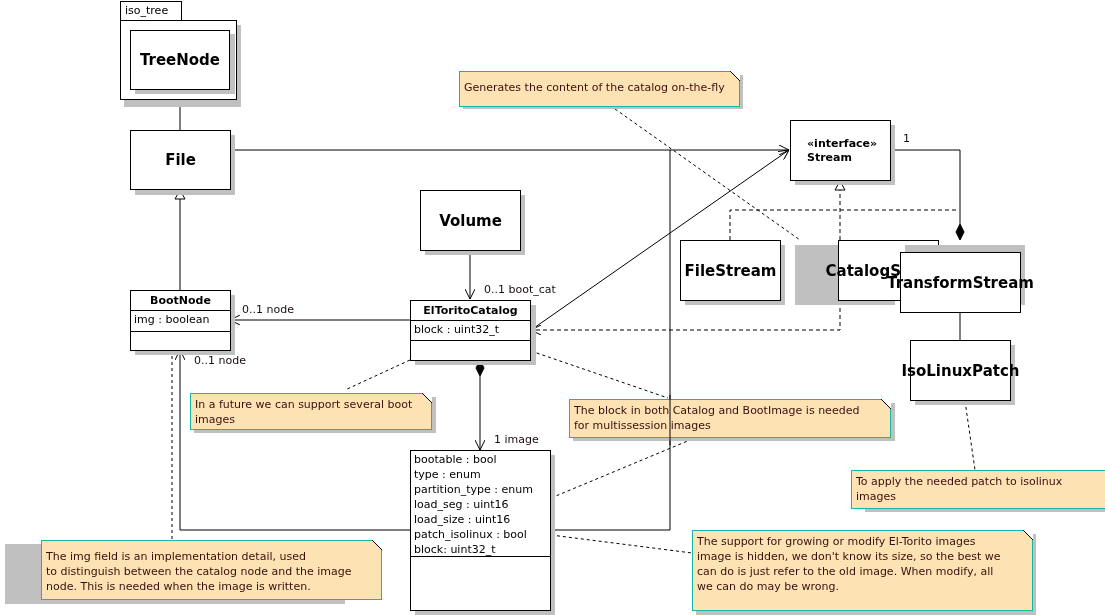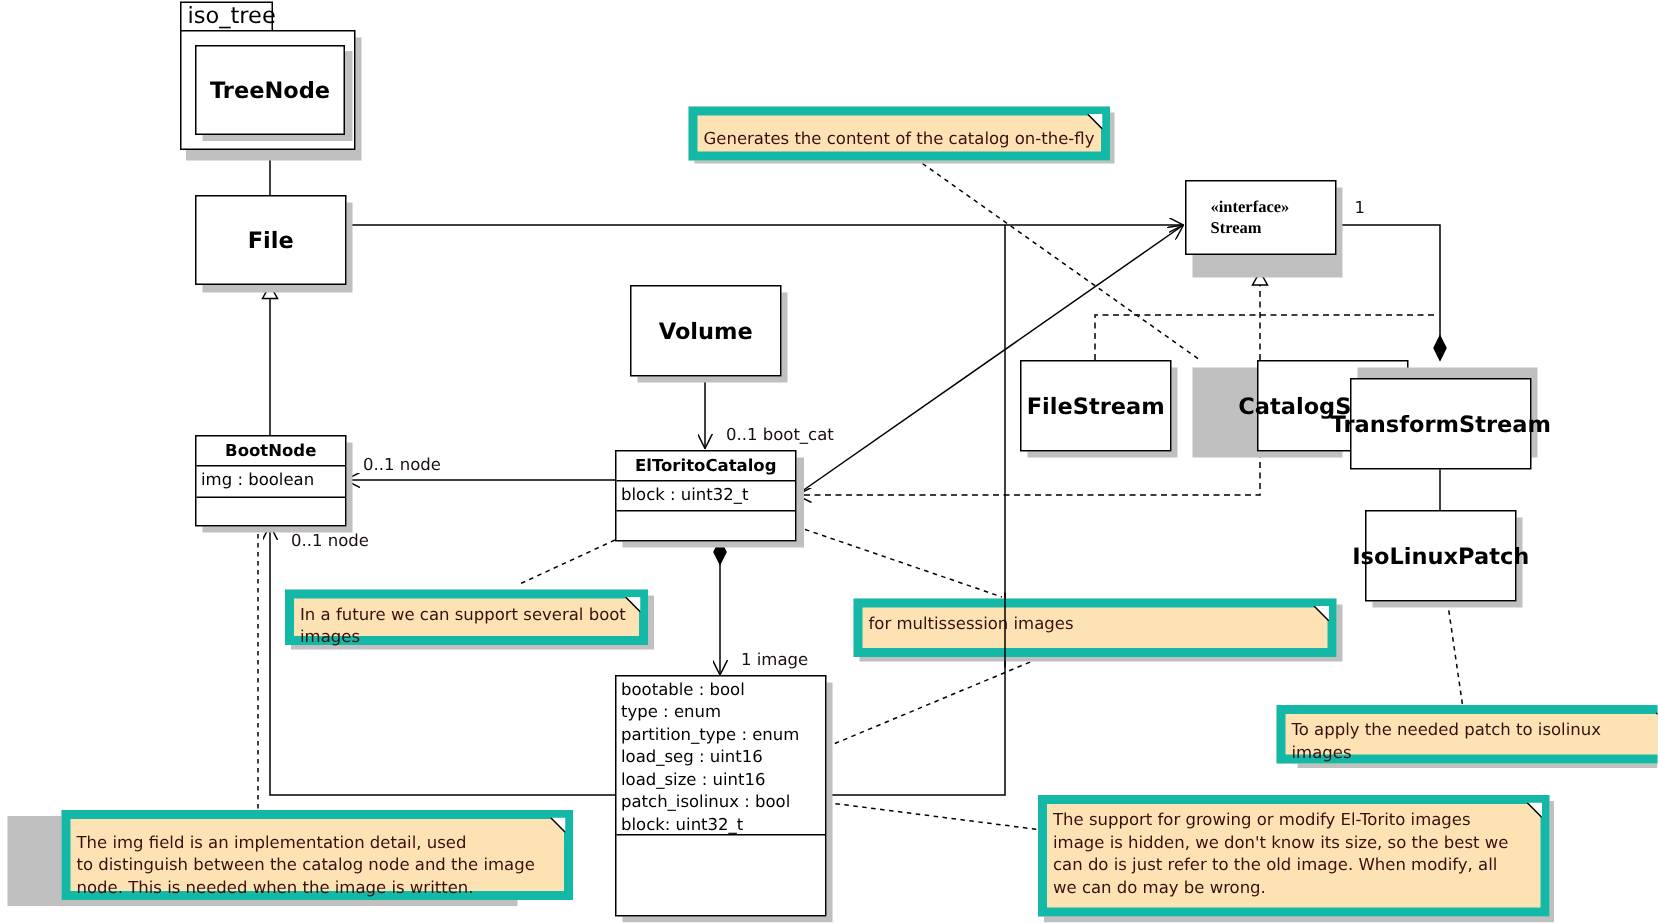--- a/index.html
+++ b/index.html
@@ -4,25 +4,25 @@
 <style>
   html, body { margin:0; padding:0; background:#ffffff; }
   body { width:1105px; height:615px; position:relative; overflow:hidden;
          font-family:"DejaVu Sans", sans-serif; font-size:11px; color:#000; }
   .shadow { position:absolute; background:#c0c0c0; }
   .box { position:absolute; background:#fff; border:1px solid #000; box-sizing:border-box; }
   .cls-title { font-weight:bold; text-align:center; font-size:15px; }
   .cls-center { display:flex; align-items:center; justify-content:center; height:100%; flex-direction:column; }
   .cls-header { display:flex; align-items:center; justify-content:center; border-bottom:1px solid #000; box-sizing:border-box; font-weight:bold; }
   .attrs { border-bottom:1px solid #000; box-sizing:border-box; padding:1px 3px; line-height:15px; }
-  .note { position:absolute; background:#fde3b4; border:6px solid #14b8a6; box-sizing:border-box;
+  .note { position:absolute; background:#fde3b4; border:1px solid #14b8a6; box-sizing:border-box;
           padding:3px 4px; line-height:15px; color:#3a0e0e; font-size:11px; }
   .note .fold { position:absolute; right:-1px; top:-1px; width:10px; height:10px; }
   .lbl { position:absolute; font-size:11px; color:#1a0d0d; white-space:nowrap; }
-  .pkg-tab { position:absolute; background:#fff; border:1px solid #000; box-sizing:border-box; padding:0 4px; font-size:15px; line-height:17px; }
+  .pkg-tab { position:absolute; background:#fff; border:1px solid #000; box-sizing:border-box; padding:0 4px; font-size:11px; line-height:17px; }
   svg.links { position:absolute; left:0; top:0; }
   .stereo { font-weight:bold; font-size:11px; text-align:left; }
 </style>
 </head>
 <body>
 
 <svg class="links" width="1105" height="615">
   <defs>
     <marker id="open" viewBox="0 0 10 10" refX="10" refY="5" markerWidth="10" markerHeight="10" orient="auto-start-reverse" markerUnits="userSpaceOnUse">
       <path d="M0,0 L10,5 L0,10" fill="none" stroke="#000" stroke-width="1"></path>
@@ -129,21 +129,21 @@
     <div>type : enum</div>
     <div>partition_type : enum</div>
     <div>load_seg : uint16</div>
     <div>load_size : uint16</div>
     <div>patch_isolinux : bool</div>
     <div>block: uint32_t</div>
   </div>
 </div>
 
 <div class="shadow" style="left:795px;top:125px;width:100px;height:60px;"></div>
-<div class="box" style="left:790px;top:120px;width:101px;height:50px;font-family:Liberation Serif, serif;">
+<div class="box" style="left:790px;top:120px;width:101px;height:61px;">
   <div class="cls-center" style="align-items:flex-start;padding-left:16px;line-height:14px;">
     <span class="stereo">«interface»</span>
     <span class="stereo">Stream</span>
   </div>
 </div>
 
 <div class="shadow" style="left:685px;top:245px;width:100px;height:60px;"></div>
 <div class="box" style="left:680px;top:240px;width:101px;height:61px;">
   <div class="cls-center">
       <span class="cls-title">FileStream</span>
@@ -191,20 +191,21 @@
   <div>In a future we can support several boot</div>
   <div>images</div>
   <svg class="fold" viewBox="0 0 10 10">
       <path d="M0,0 L10,10 L10,0 Z" fill="#fff"></path>
       <path d="M0,0 L10,10" stroke="#000" fill="none"></path>
     </svg>
 </div>
 
 <div class="shadow" style="left:573px;top:403px;width:322px;height:38px;"></div>
 <div class="note" style="left:569px;top:399px;width:322px;height:39px;">
+  <div>The block in both Catalog and BootImage is needed</div>
   <div>for multissession images</div>
   <svg class="fold" viewBox="0 0 10 10">
       <path d="M0,0 L10,10 L10,0 Z" fill="#fff"></path>
       <path d="M0,0 L10,10" stroke="#000" fill="none"></path>
     </svg>
 </div>
 <svg style="position:absolute;left:0;top:0;" width="1105" height="615">
   <line x1="670" y1="395" x2="670" y2="445" stroke="#000" stroke-width="1"></line>
 </svg>
 

